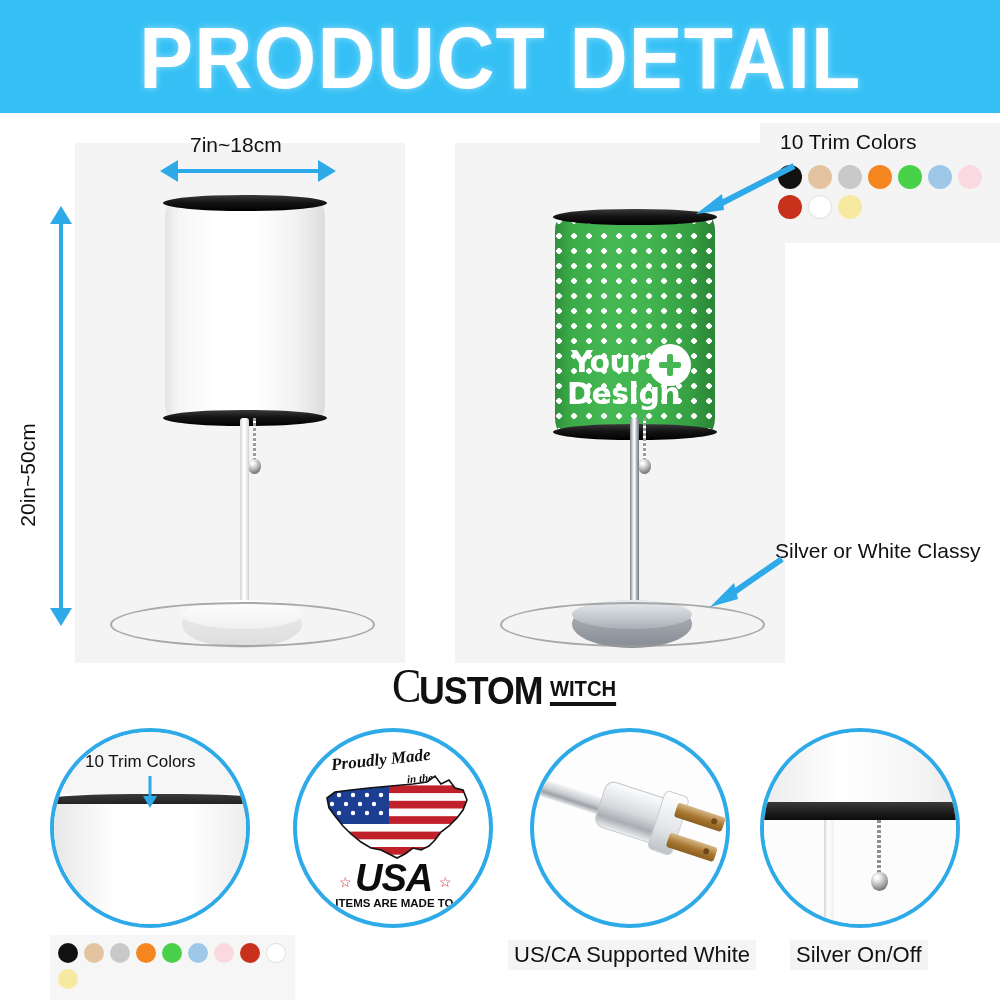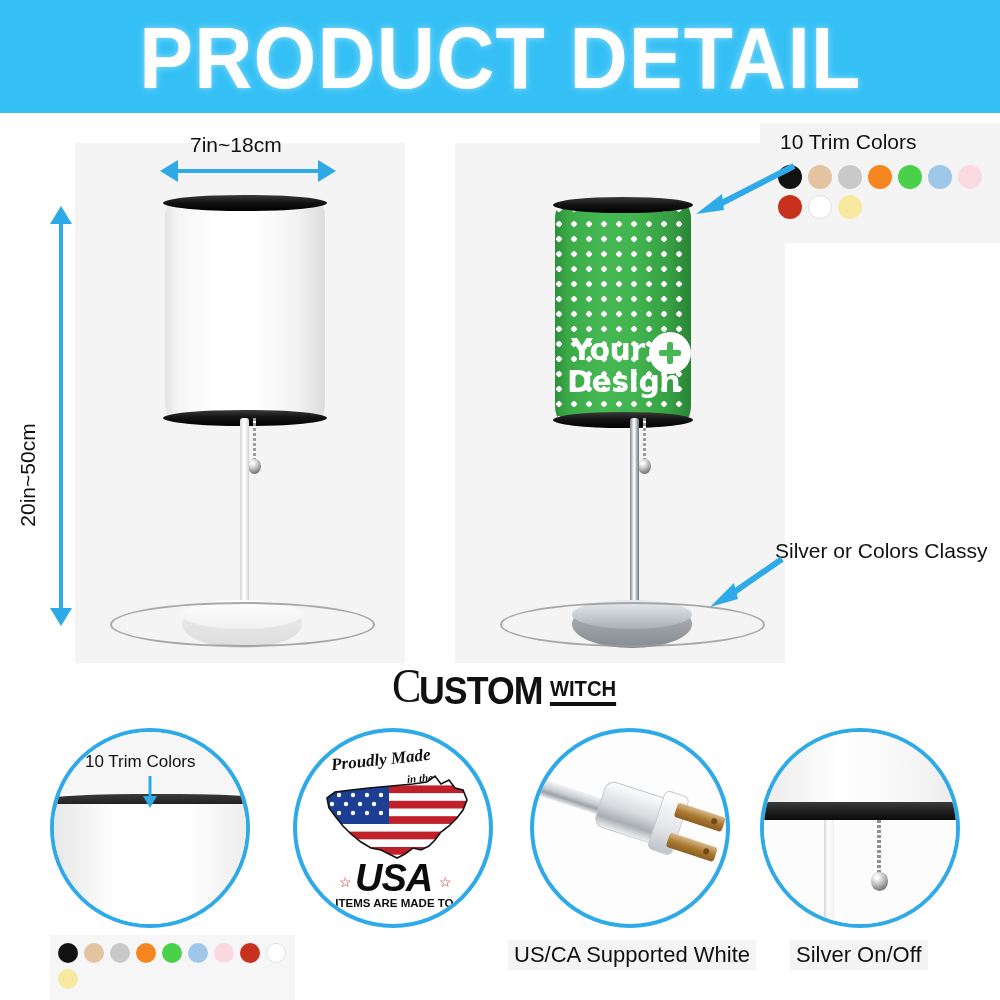--- a/index.html
+++ b/index.html
@@ -220,21 +220,21 @@
 
     <div class="base base-white-body" style="left:182px; top:487px; width:120px; height:48px;">
       <div class="base-top base-white-top"></div>
     </div>
 
     <div class="cord-ring" style="left:110px; top:489px; width:265px; height:45px;"></div>
   </div>
 
   <div class="lamp" style="left:390px; top:0; width:420px; height:560px;">
 
-    <div class="shade-wrap" style="left:165px; top:92px; width:136px; height:215px;">
+    <div class="shade-wrap" style="left:165px; top:104px; width:160px; height:215px;">
       <div class="shade shade-green"></div>
 
       <div class="design-text" style="left:16px; top:130px; font-size:30px;">Your</div>
       <div class="plus-badge" style="left:94px; top:127px;"></div>
       <div class="design-text" style="left:12px; top:162px; font-size:30px;">Design</div>
 
       <div class="trim trim-top"></div>
       <div class="trim trim-bot"></div>
     </div>
 
@@ -273,21 +273,21 @@
       <div class="swatch" title="Dark Red" style="width: 24px; height: 24px; background: rgb(200, 50, 28);"></div>
       <div class="swatch" title="White" style="width: 24px; height: 24px; background: rgb(255, 255, 255); border: 1px solid rgb(224, 224, 224);"></div>
       <div class="swatch" title="Yellow" style="width: 24px; height: 24px; background: rgb(247, 234, 160);"></div>
     </div>
 
   <svg style="position:absolute; left:690px; top:45px;" width="110" height="60" viewBox="0 0 110 60">
     <line x1="104" y1="8" x2="26" y2="48" stroke="#2eaae8" stroke-width="6"></line>
     <polygon points="6,56 32,36 34,52" fill="#2eaae8"></polygon>
   </svg>
 
-  <div class="callout-label" style="left:775px; top:426px;">Silver or Colors Classy</div>
+  <div class="callout-label" style="left:775px; top:426px;">Silver or White Classy</div>
   <svg style="position:absolute; left:700px; top:440px;" width="90" height="60" viewBox="0 0 90 60">
     <line x1="82" y1="6" x2="30" y2="42" stroke="#2eaae8" stroke-width="6"></line>
     <polygon points="10,54 34,30 38,46" fill="#2eaae8"></polygon>
   </svg>
 
 </div>
 
 <div class="logo" style="left:392px; top:665px;">
   <span class="logo-c">C</span>
   <span class="logo-custom">USTOM</span>

